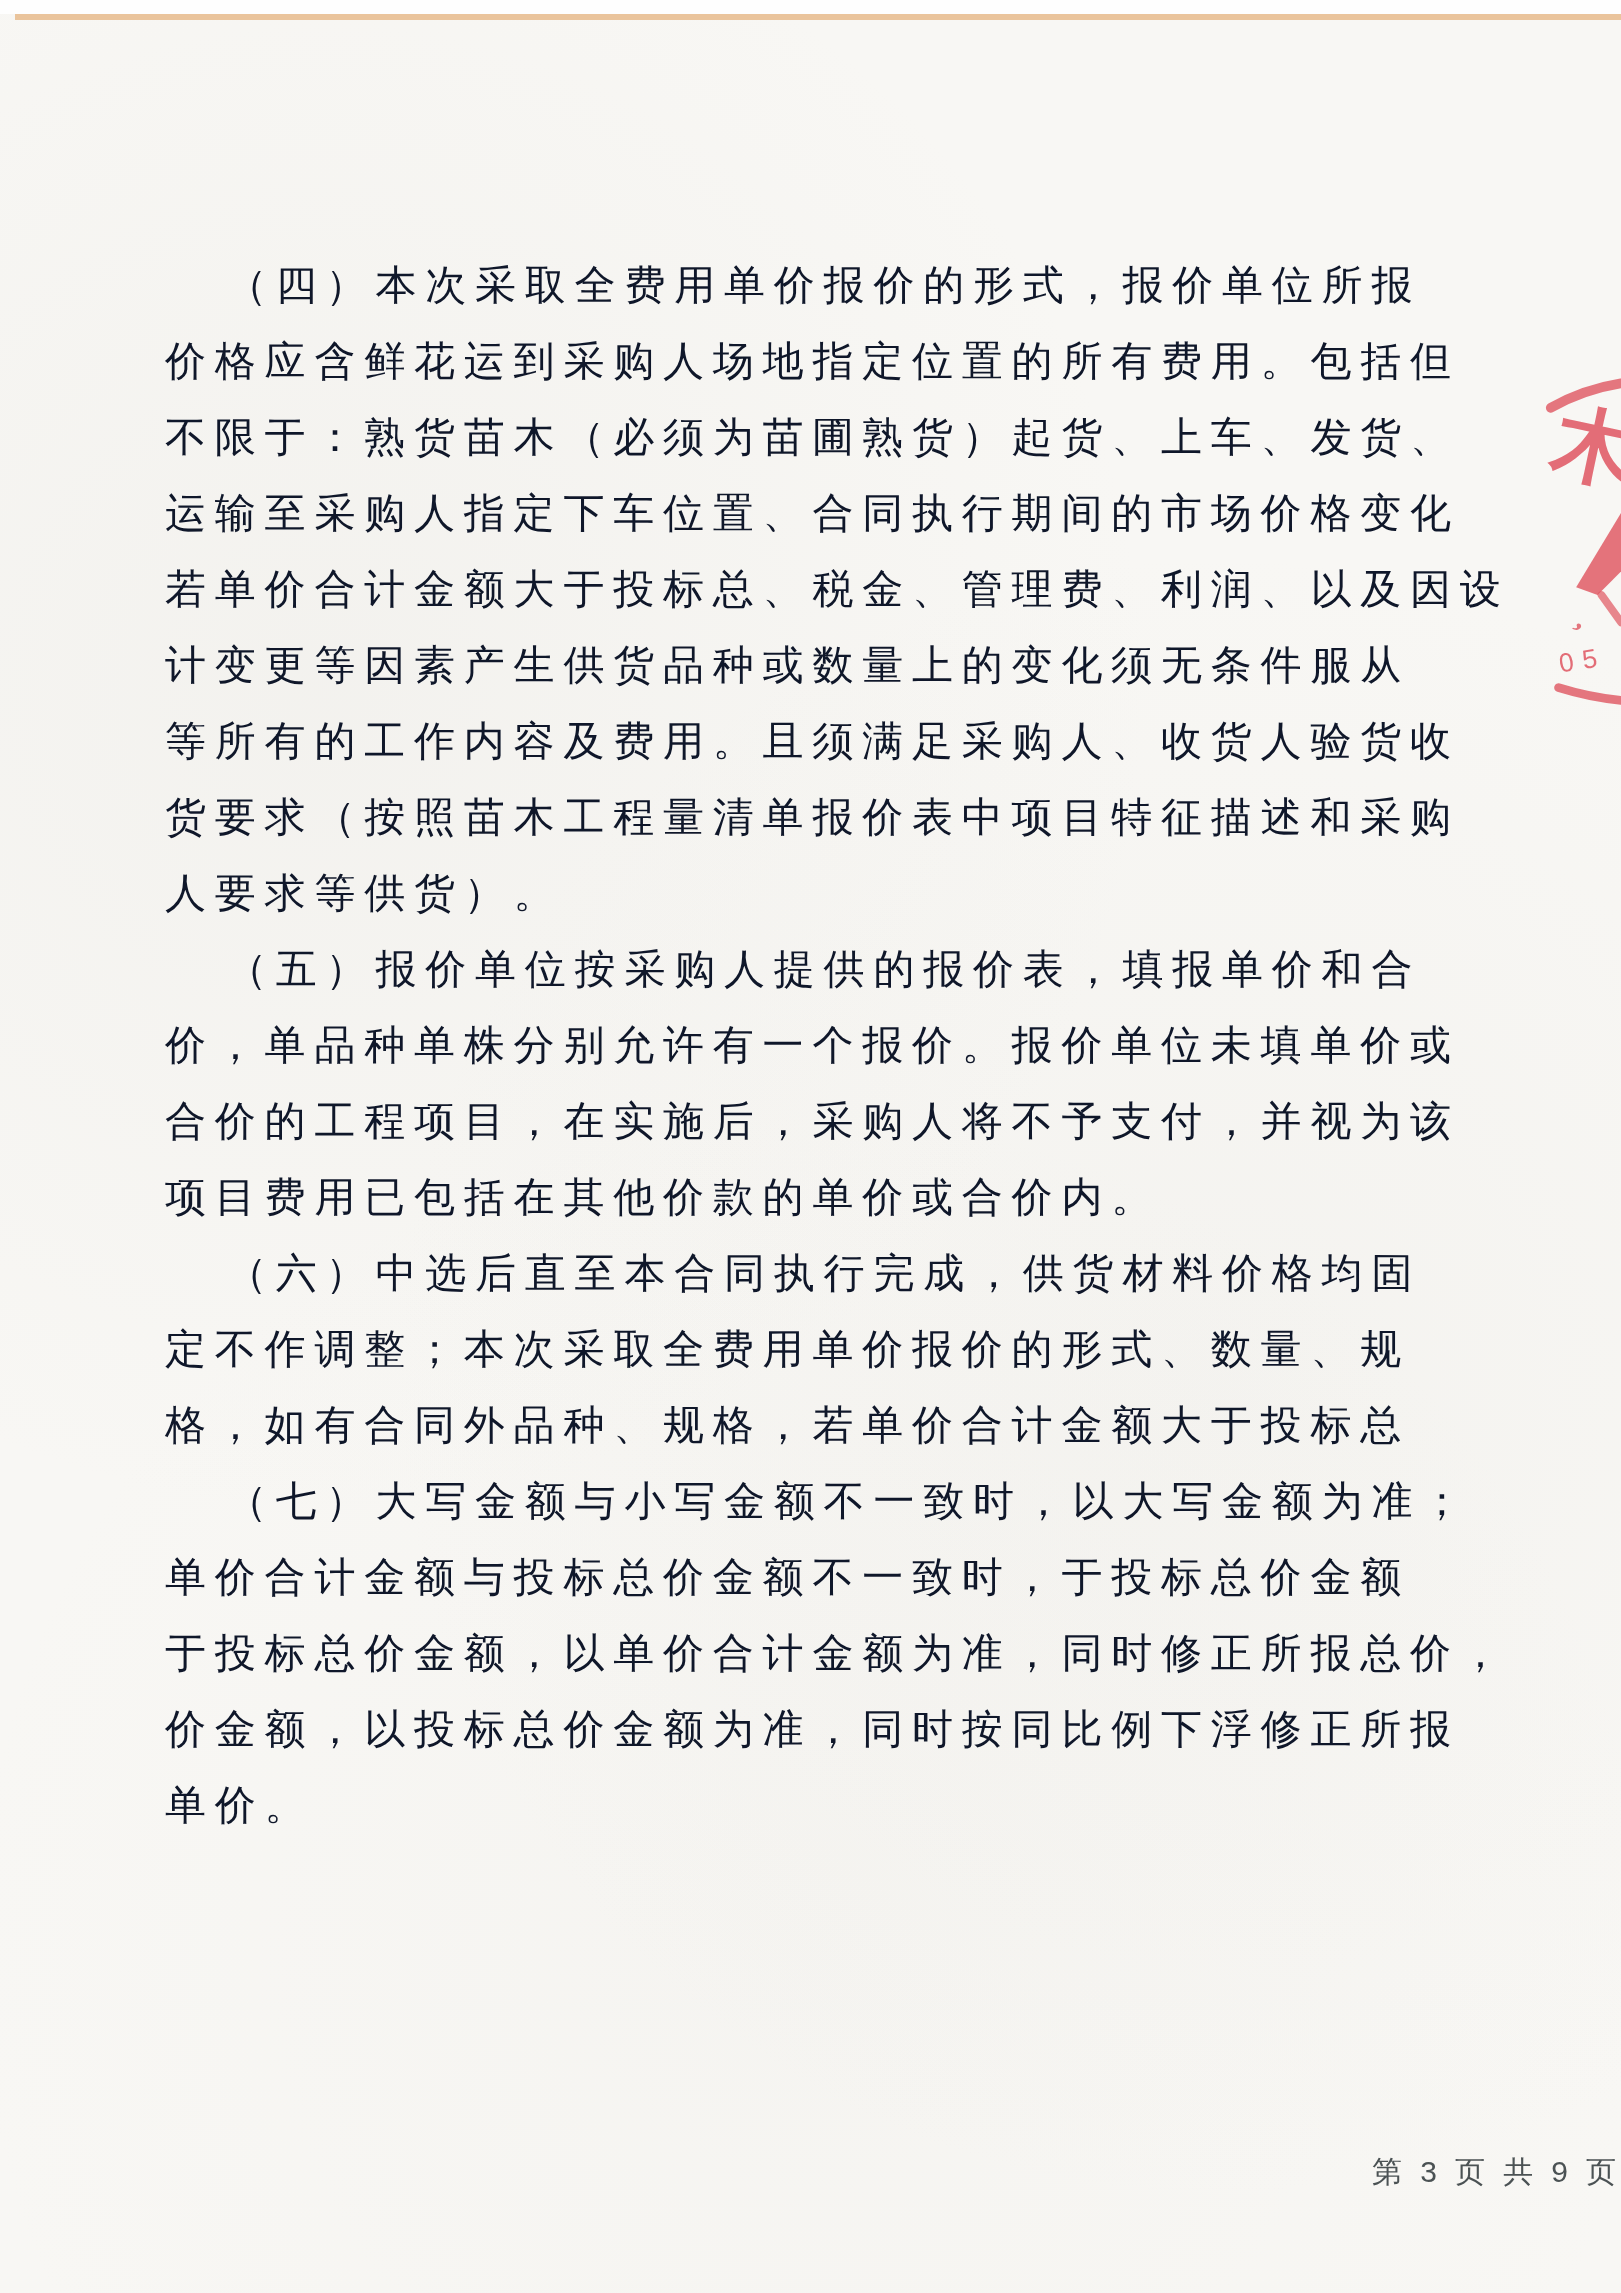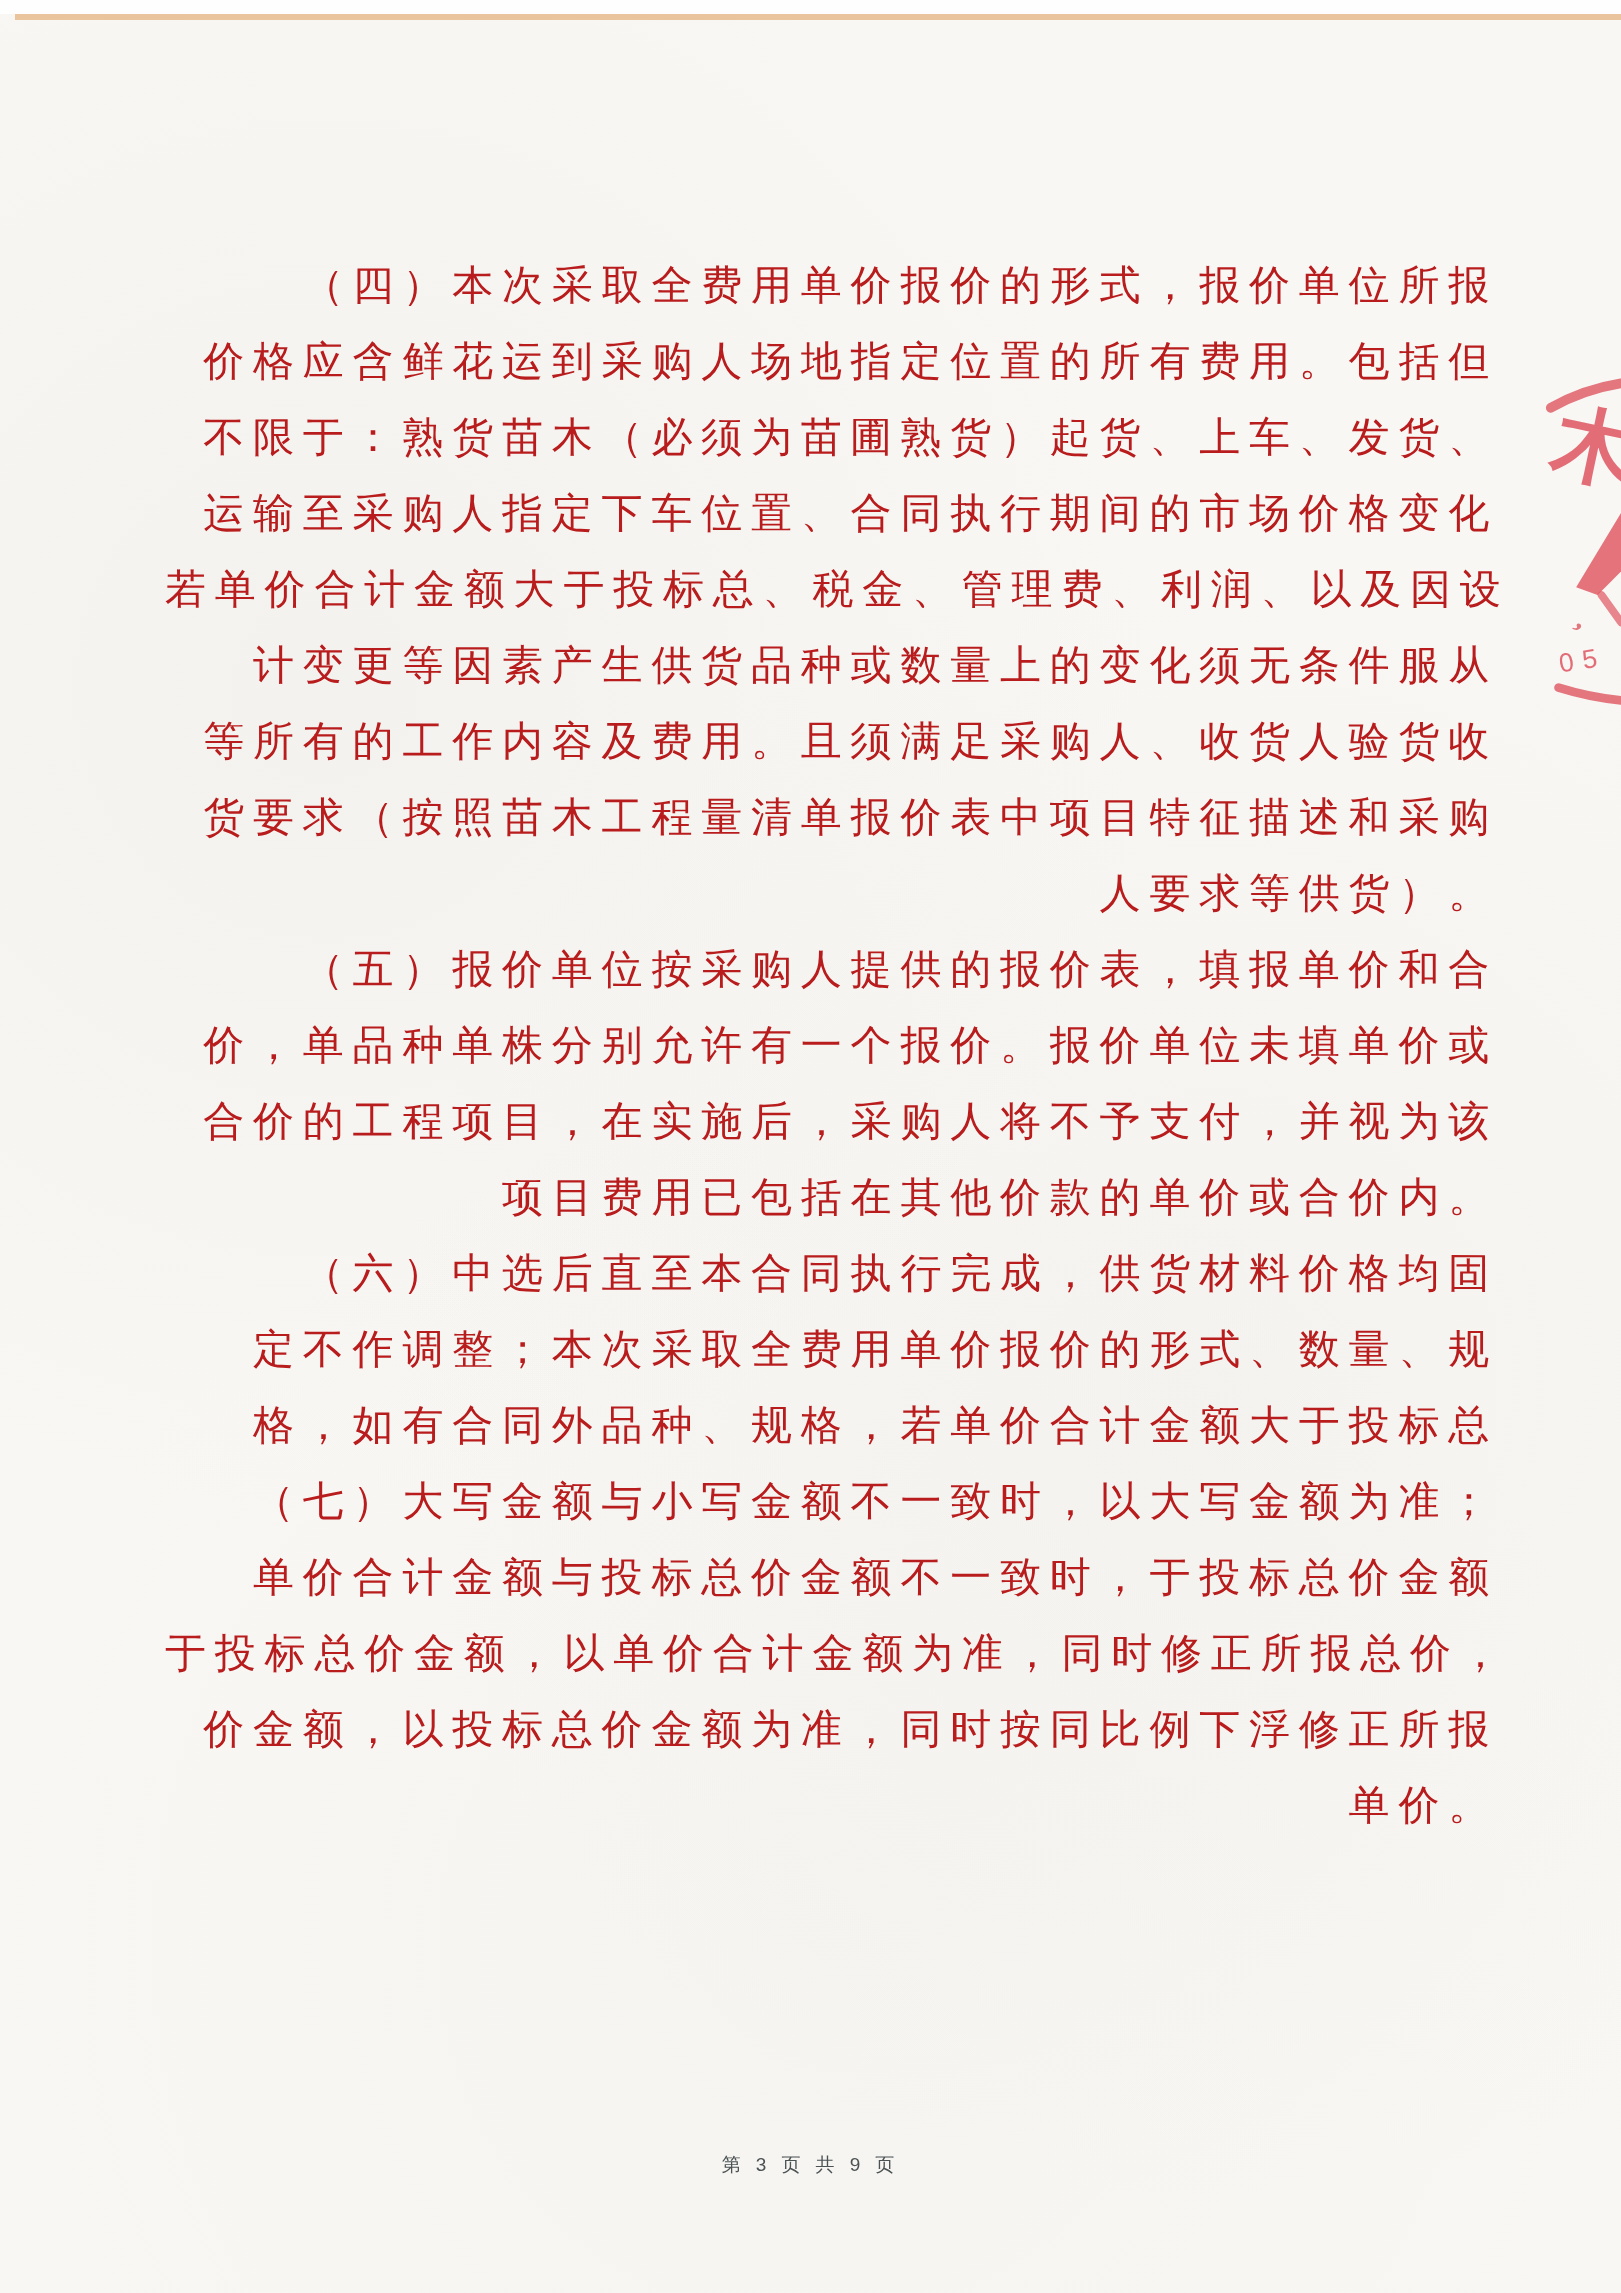--- a/index.html
+++ b/index.html
@@ -22,33 +22,33 @@
   .top-white-strip{
     position:absolute;top:0;left:0;right:0;height:13.7px;background:#fefefe;
   }
   .top-accent-line{
     position:absolute;top:13.7px;left:14.7px;right:0;height:5.9px;
     background:#eac49c;
   }
   .doc-body{
     position:absolute;
     left:165px;top:247px;width:1333px;
-    color:#b91c1c;
+    color:#0f172a;
     font-size:41px;
     line-height:76px;
     letter-spacing:8.8px;
-    text-align:right;
+    text-align:left;
   }
   .line{white-space:nowrap;}
   .line.first{padding-left:61px;}
   .page-footer{
     position:absolute;
     top:2152px;left:0;right:0;
-    text-align:center;
-    font-size:19px;
+    text-align:right;
+    font-size:30px;
     letter-spacing:4.9px;
     color:#4b5254;
     font-family:"Liberation Sans","DejaVu Sans",sans-serif;
   }
   
   .stamp-clip{
     position:absolute;
     top:368px;right:0;width:78px;height:338px;
     overflow:hidden;
     pointer-events:none;

